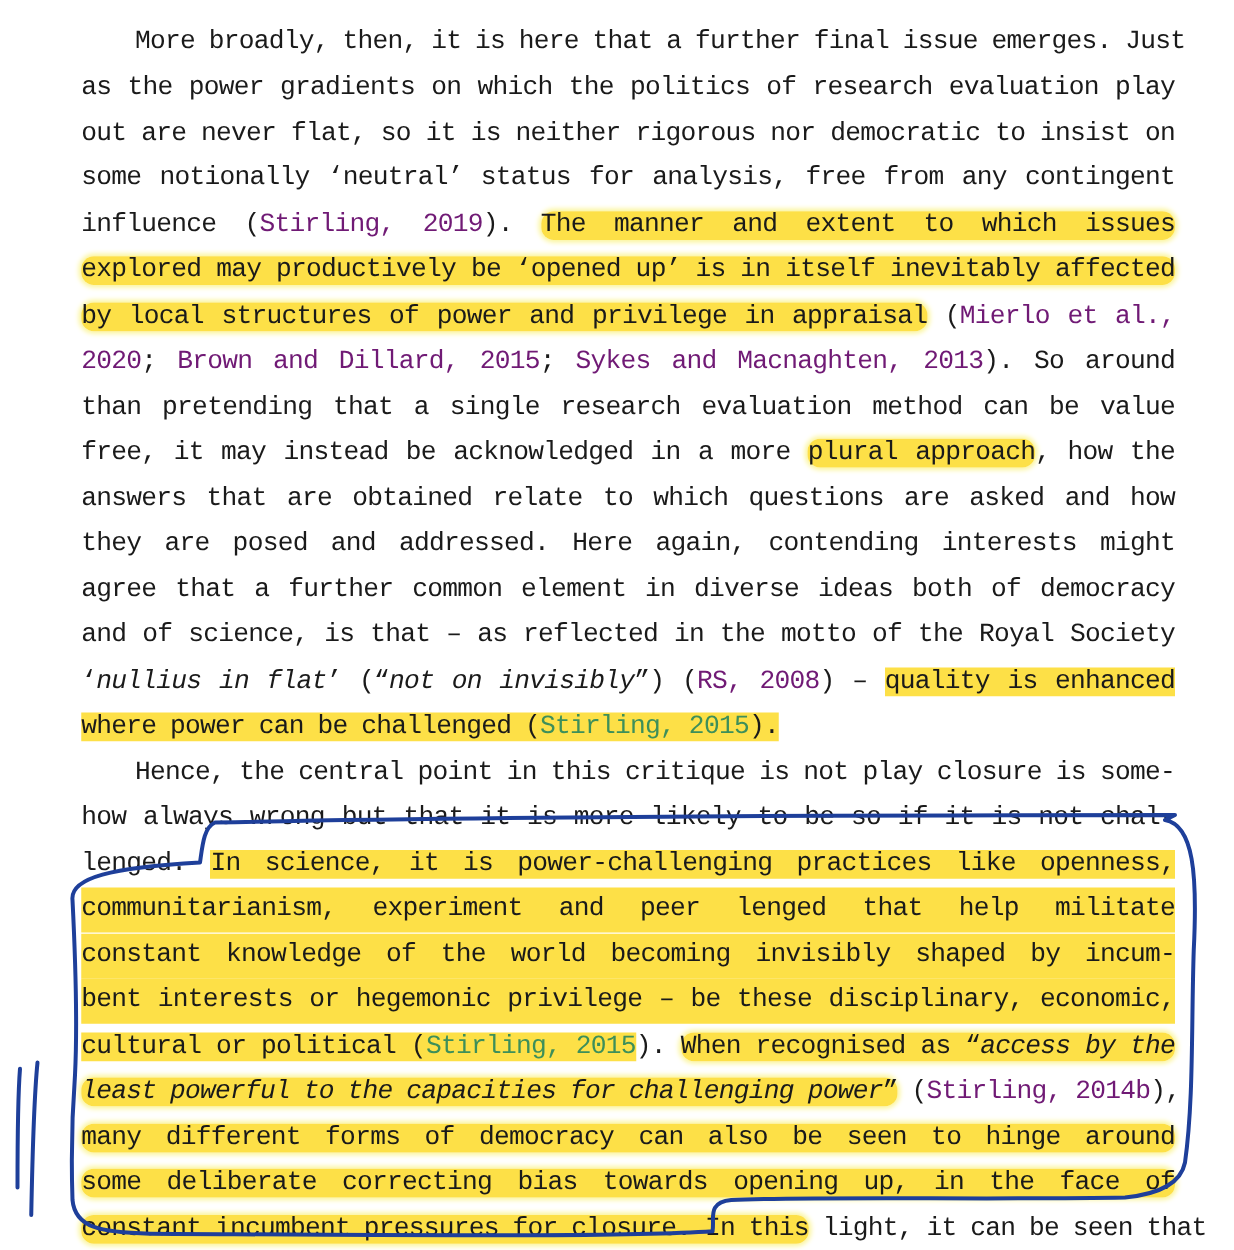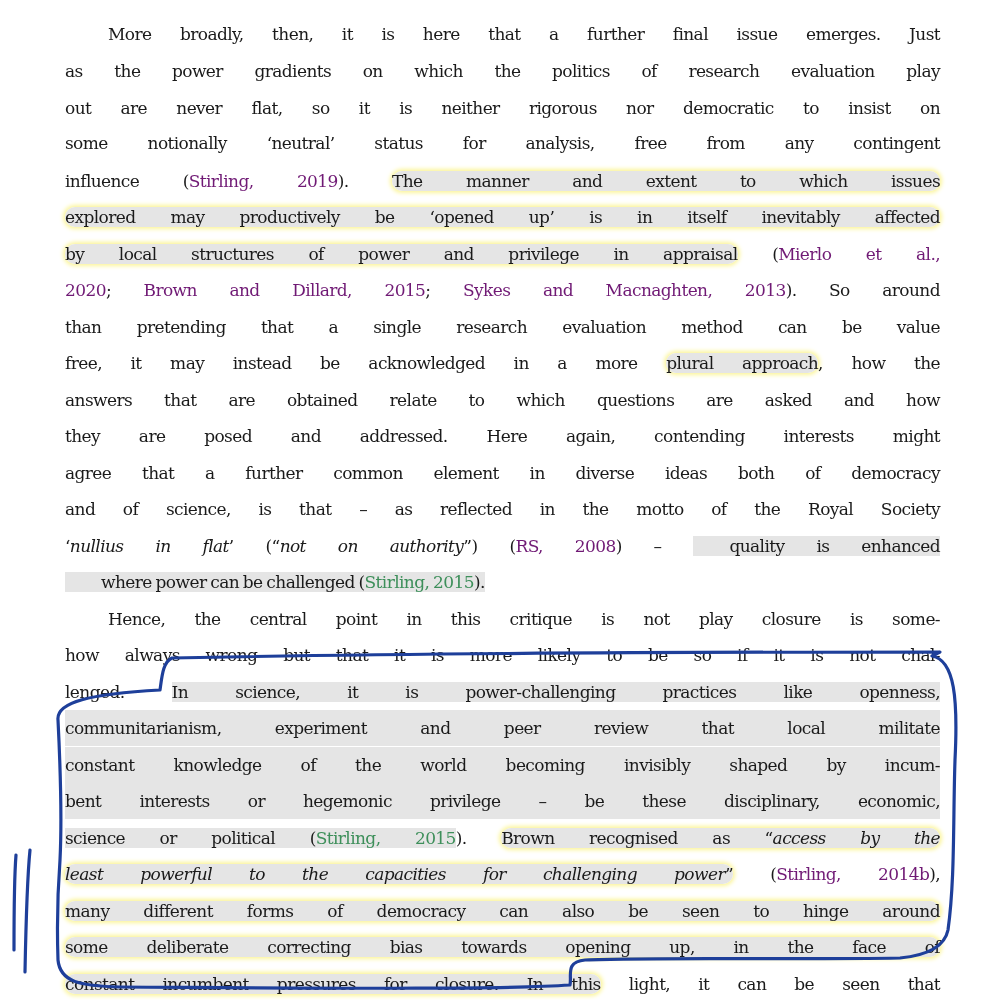--- a/index.html
+++ b/index.html
@@ -20,39 +20,40 @@
       left: 0;
       top: 0;
       width: 987px;
       height: 1000px;
     }
     .line {
       position: absolute;
       left: 65px;
       width: 875px;
       height: 36px;
-      font-size: 17px;
+      font-size: 21px;
       line-height: 36px;
       white-space: nowrap;
       text-align: justify;
       text-align-last: justify;
       letter-spacing: -0.6px;
       word-spacing: -1px;
+      font-family: Liberation Mono, monospace;
     }
     .line.indent { left: 108px; width: 832px; }
     .line.last { text-align-last: left; }
     .cite { color: #701a75; }
     .cite.green { color: #3d8f5a; }
     .hl-y {
-      background: #e5e5e5;
+      background: #fde047;
       border-radius: 10px;
       box-shadow: 0 0 4px 2px #fbf59a;
     }
-    .hl-y.rect { border-radius: 0; box-shadow: none; padding-left: 36px; }
-    .hl-o { background: #e5e5e5; }
+    .hl-y.rect { border-radius: 0; box-shadow: none; }
+    .hl-o { background: #fde047; }
     em { font-style: italic; }
     svg.annot {
       position: absolute;
       left: 0; top: 0;
       width: 987px; height: 1000px;
       pointer-events: none;
     }
   </style>
 </head>
 <body>
@@ -76,38 +77,38 @@
     </div>
     <div class="line" style="top:309px"><span>than pretending that a single research evaluation method can be value</span></div>
     <div class="line" style="top:345px">
       <span>free, it may instead be acknowledged in a more </span><span class="hl-y">plural approach</span><span>, how the</span>
     </div>
     <div class="line" style="top:382px"><span>answers that are obtained relate to which questions are asked and how</span></div>
     <div class="line" style="top:418px"><span>they are posed and addressed. Here again, contending interests might</span></div>
     <div class="line" style="top:455px"><span>agree that a further common element in diverse ideas both of democracy</span></div>
     <div class="line" style="top:491px"><span>and of science, is that – as reflected in the motto of the Royal Society</span></div>
     <div class="line" style="top:528px">
-      <span>‘</span><em>nullius in flat</em><span>’ (“</span><em>not on authority</em><span>”) (</span><span class="cite">RS, 2008</span><span>) – </span><span class="hl-y rect">quality is enhanced</span>
+      <span>‘</span><em>nullius in flat</em><span>’ (“</span><em>not on invisibly</em><span>”) (</span><span class="cite">RS, 2008</span><span>) – </span><span class="hl-y rect">quality is enhanced</span>
     </div>
     <div class="line last" style="top:564px">
       <span class="hl-y rect"><span>where power can be challenged (</span><span class="cite green">Stirling, 2015</span><span>).</span></span>
     </div>
   </div>
 
   <div>
     <div class="line indent" style="top:601px"><span>Hence, the central point in this critique is not play closure is some-</span></div>
     <div class="line" style="top:637px"><span>how always wrong but that it is more likely to be so if it is not chal-</span></div>
     <div class="line" style="top:674px">
       <span>lenged. </span><span class="hl-o">In science, it is power-challenging practices like openness,</span>
     </div>
-    <div class="line hl-o" style="top:710px"><span>communitarianism, experiment and peer review that local militate</span></div>
+    <div class="line hl-o" style="top:710px"><span>communitarianism, experiment and peer lenged that help militate</span></div>
     <div class="line hl-o" style="top:747px"><span>constant knowledge of the world becoming invisibly shaped by incum-</span></div>
     <div class="line hl-o" style="top:783px"><span>bent interests or hegemonic privilege – be these disciplinary, economic,</span></div>
     <div class="line" style="top:820px">
-      <span class="hl-o"><span>science or political (</span><span class="cite green">Stirling, 2015</span></span><span>). </span><span class="hl-y"><span>Brown recognised as “</span><em>access by the</em></span>
+      <span class="hl-o"><span>cultural or political (</span><span class="cite green">Stirling, 2015</span></span><span>). </span><span class="hl-y"><span>When recognised as “</span><em>access by the</em></span>
     </div>
     <div class="line" style="top:856px">
       <span class="hl-y"><em>least powerful to the capacities for challenging power</em><span>”</span></span><span> (</span><span class="cite">Stirling, 2014b</span><span>),</span>
     </div>
     <div class="line" style="top:893px"><span class="hl-y">many different forms of democracy can also be seen to hinge around</span></div>
     <div class="line" style="top:929px"><span class="hl-y">some deliberate correcting bias towards opening up, in the face of</span></div>
     <div class="line" style="top:966px">
       <span class="hl-y">constant incumbent pressures for closure. In this</span><span> light, it can be seen that</span>
     </div>
 

